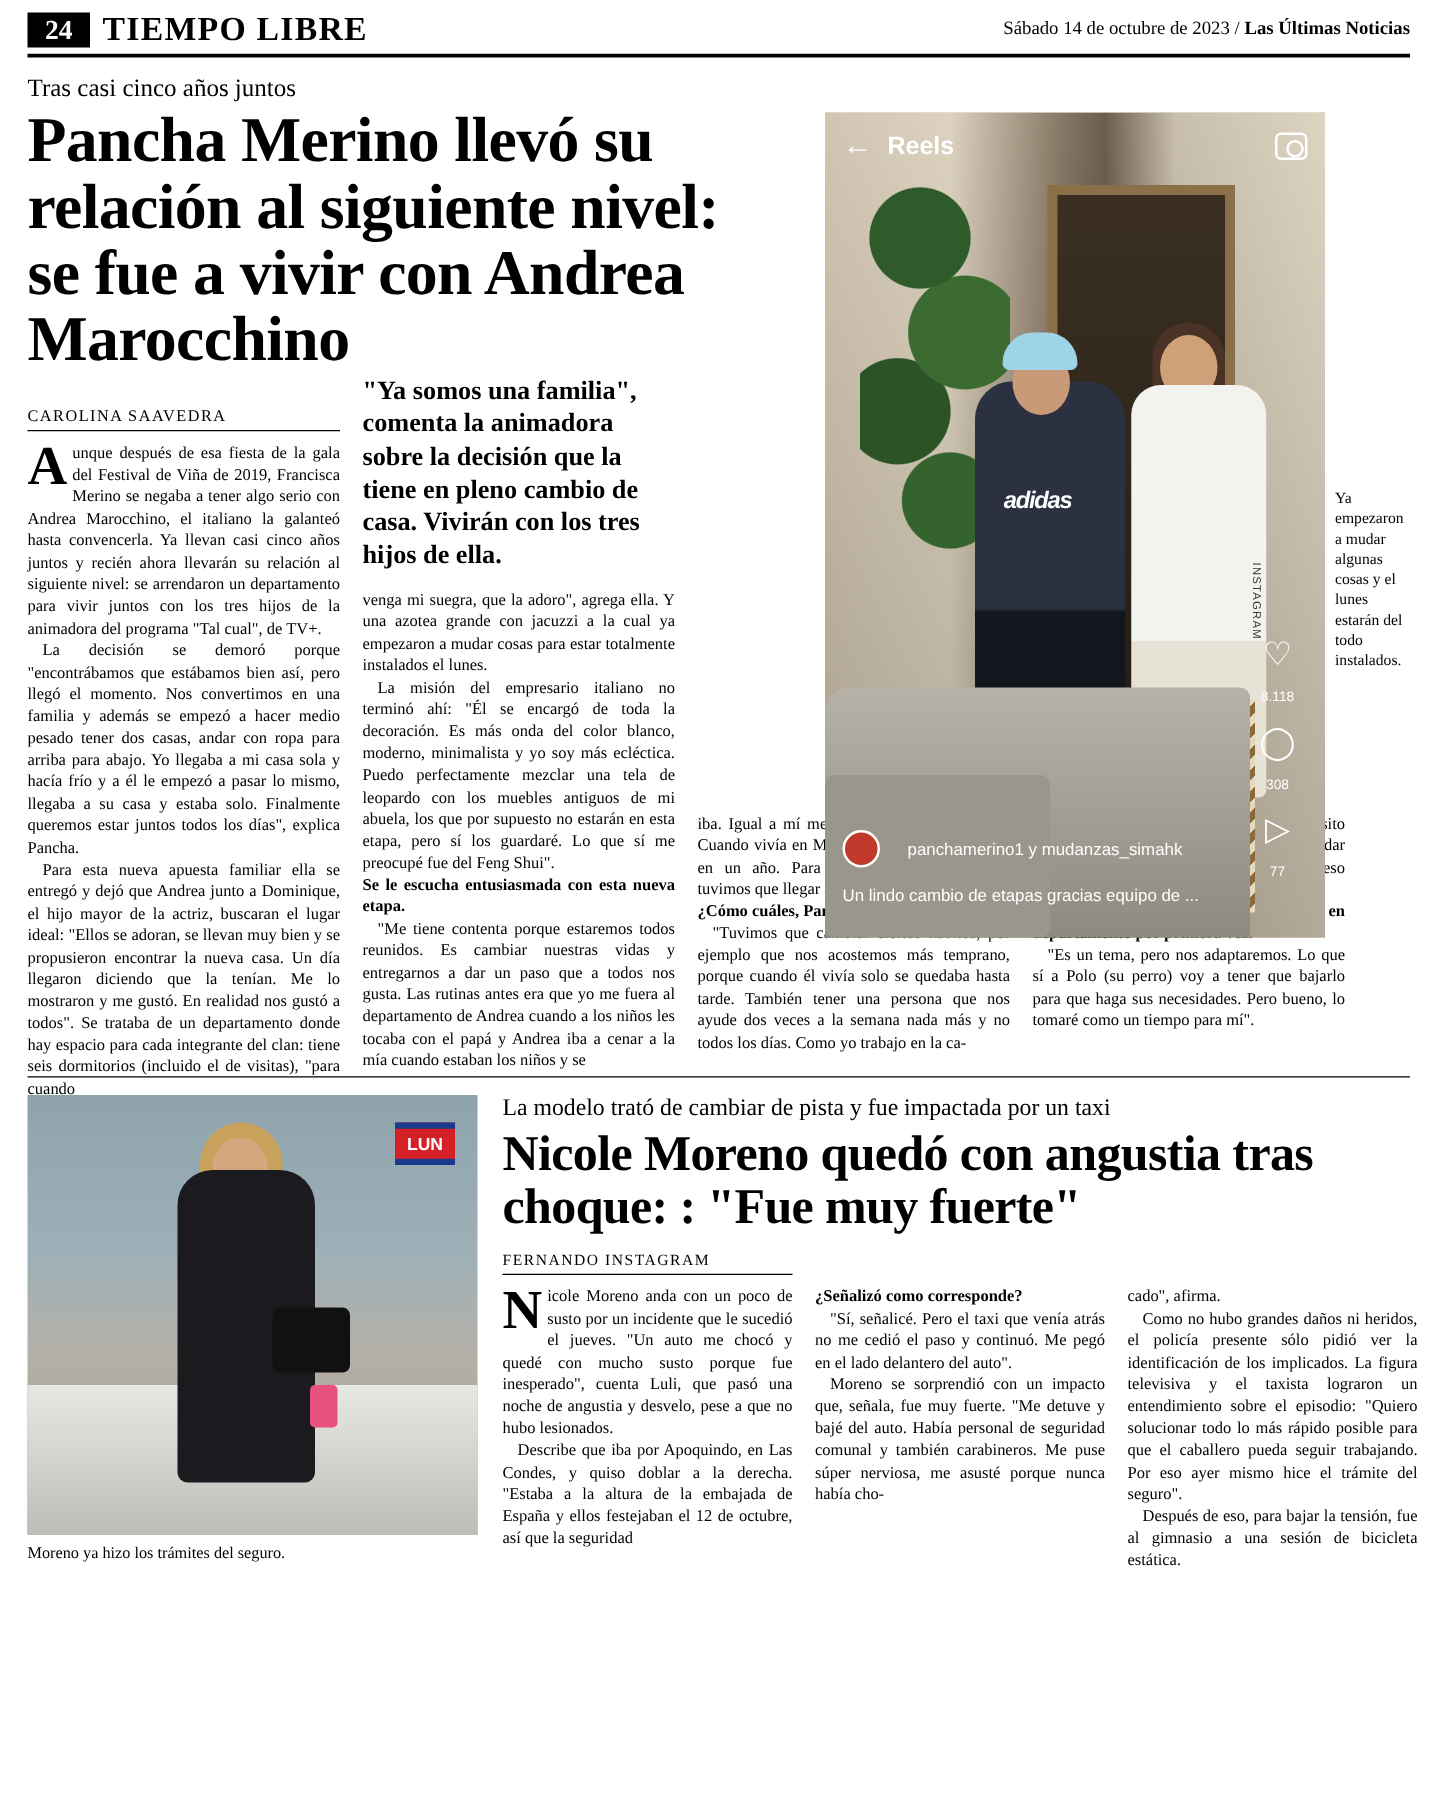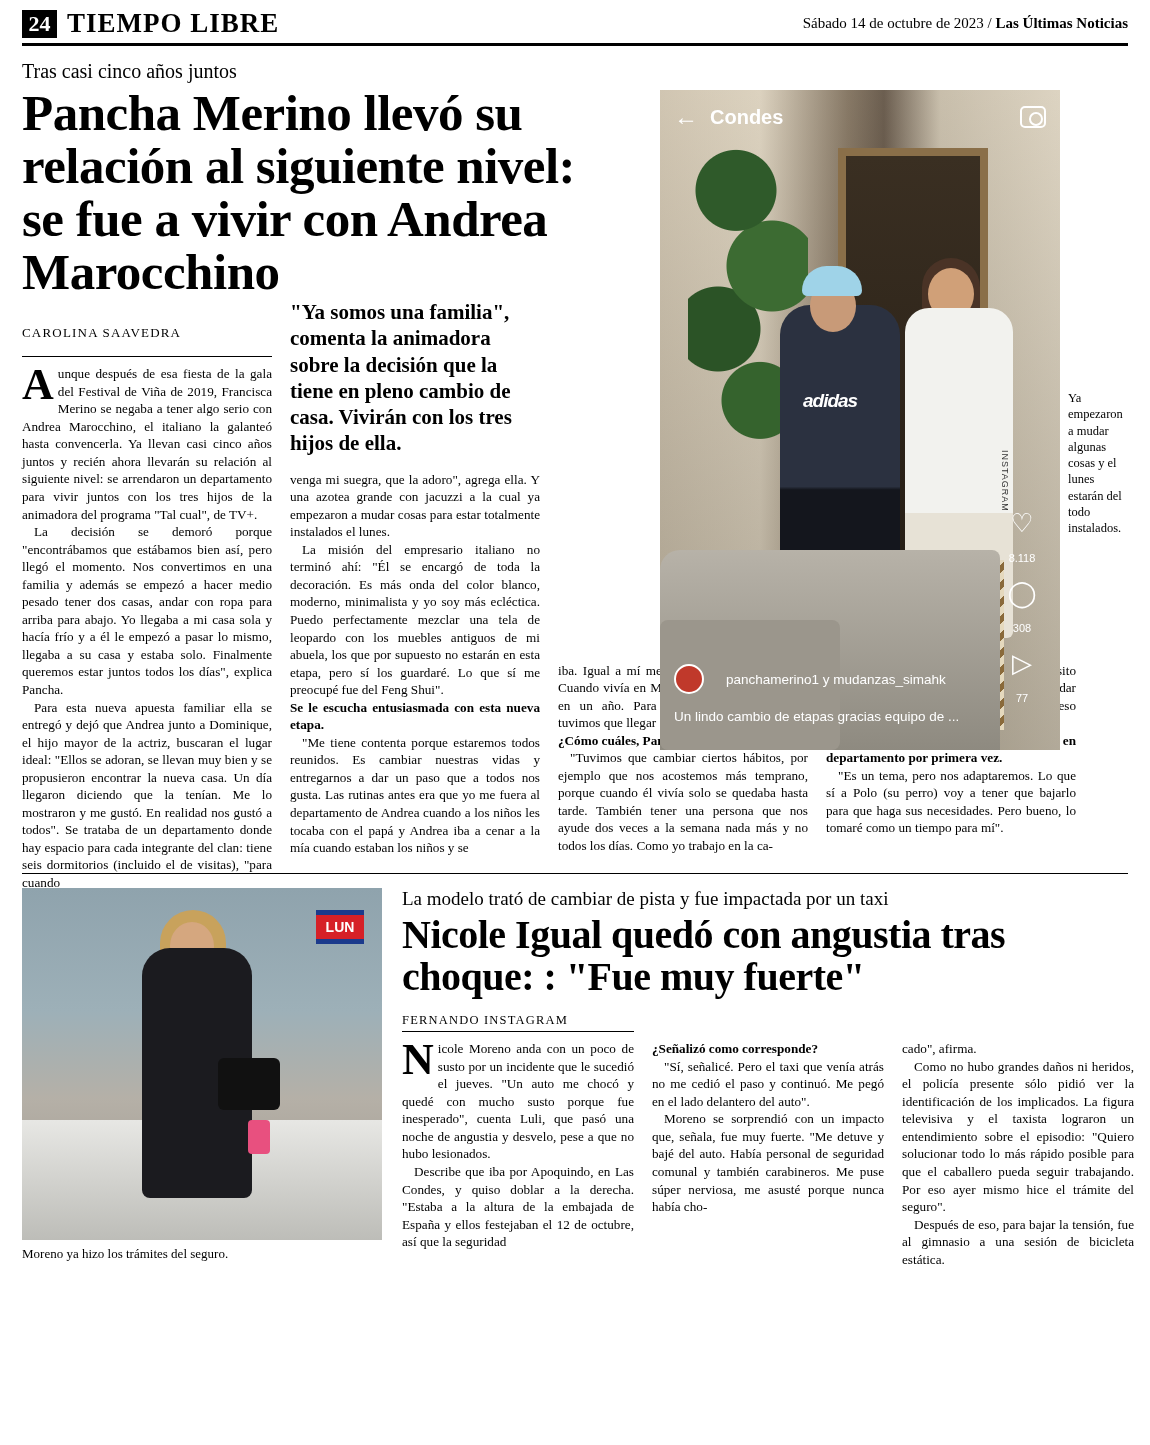--- a/index.html
+++ b/index.html
@@ -15,21 +15,21 @@
   .page { position:relative; width:1150px; height:1445px; padding:0 22px; }
 
   
   .masthead {
     display:flex; align-items:center; justify-content:space-between;
     border-bottom:3px solid #000; padding-bottom:4px; margin-top:8px;
   }
   .masthead-left { display:flex; align-items:center; gap:10px; }
   .page-num {
     background:#000; color:#fff; font-weight:bold; font-size:22px;
-    width:35px; height:28px; display:flex; align-items:center; justify-content:center;
+    width:50px; height:28px; display:flex; align-items:center; justify-content:center;
     font-family:"Liberation Serif", serif;
   }
   .section-title {
     font-family:"Liberation Serif", serif;
     font-weight:bold; font-size:27px; letter-spacing:1px;
   }
   .masthead-right { font-family:"Liberation Serif", serif; font-size:15px; }
   .masthead-right .paper { font-weight:bold; }
 
   
@@ -40,21 +40,21 @@
     font-weight:bold;
     font-size:51px;
     line-height:1.04;
     letter-spacing:-0.5px;
     width:560px;
     margin:4px 0 0 0;
   }
   .byline {
     font-family:"Liberation Serif", serif;
     font-size:13px; letter-spacing:1.2px;
-    border-bottom:1px solid #000; padding-bottom:15px;
+    border-bottom:1px solid #000; padding-bottom:3px;
     width:250px; margin-top:26px; margin-bottom:8px;
   }
   .lead {
     font-family:"Liberation Serif", serif;
     font-weight:bold; font-size:21px; line-height:1.25;
     width:250px;
   }
   .col { width:250px; font-family:"Liberation Serif", serif; font-size:13.2px; line-height:1.33; text-align:justify; }
   .col p { margin:0; text-indent:12px; }
   .col p.first { text-indent:0; }
@@ -228,21 +228,21 @@
         <div class="ig-cap"></div>
         <div class="ig-woman-hair"></div>
         <div class="ig-woman-head"></div>
         <div class="ig-woman"></div>
         <div class="ig-woman-legs"></div>
         <div class="ig-sofa"></div>
         <div class="ig-sofa2"></div>
 
         <div class="ig-topbar">
           <div class="ig-back">←</div>
-          <div class="ig-reels">Condes</div>
+          <div class="ig-reels">Reels</div>
           <div class="ig-cam"></div>
         </div>
 
         <div class="ig-rail">
           <div class="ic">♡</div>
           <div class="cnt">8.118</div>
           <div class="ic">◯</div>
           <div class="cnt">308</div>
           <div class="ic">▷</div>
           <div class="cnt">77</div>
@@ -304,21 +304,21 @@
         <div class="ph2-bag"></div>
         <div class="ph2-phone"></div>
         <div class="lun-badge">LUN</div>
 
       </div>
       <div class="ph2-caption">Moreno ya hizo los trámites del seguro.</div>
     </div>
 
     <div class="art2-main">
       <div class="art2-kicker">La modelo trató de cambiar de pista y fue impactada por un taxi</div>
-      <h2 class="art2-headline">Nicole Igual quedó con angustia tras choque: : "Fue muy fuerte"</h2>
+      <h2 class="art2-headline">Nicole Moreno quedó con angustia tras choque: : "Fue muy fuerte"</h2>
       <div class="art2-byline">FERNANDO INSTAGRAM</div>
       <div class="cols2">
         <div class="col2">
           <p class="first dropcap">Nicole Moreno anda con un poco de susto por un incidente que le sucedió el jueves. "Un auto me chocó y quedé con mucho susto porque fue inesperado", cuenta Luli, que pasó una noche de angustia y desvelo, pese a que no hubo lesionados.</p>
           <p>Describe que iba por Apoquindo, en Las Condes, y quiso doblar a la derecha. "Estaba a la altura de la embajada de España y ellos festejaban el 12 de octubre, así que la seguridad</p>
         </div>
         <div class="col2">
           <p class="q">¿Señalizó como corresponde?</p>
           <p>"Sí, señalicé. Pero el taxi que venía atrás no me cedió el paso y continuó. Me pegó en el lado delantero del auto".</p>
           <p>Moreno se sorprendió con un impacto que, señala, fue muy fuerte. "Me detuve y bajé del auto. Había personal de seguridad comunal y también carabineros. Me puse súper nerviosa, me asusté porque nunca había cho-</p>

